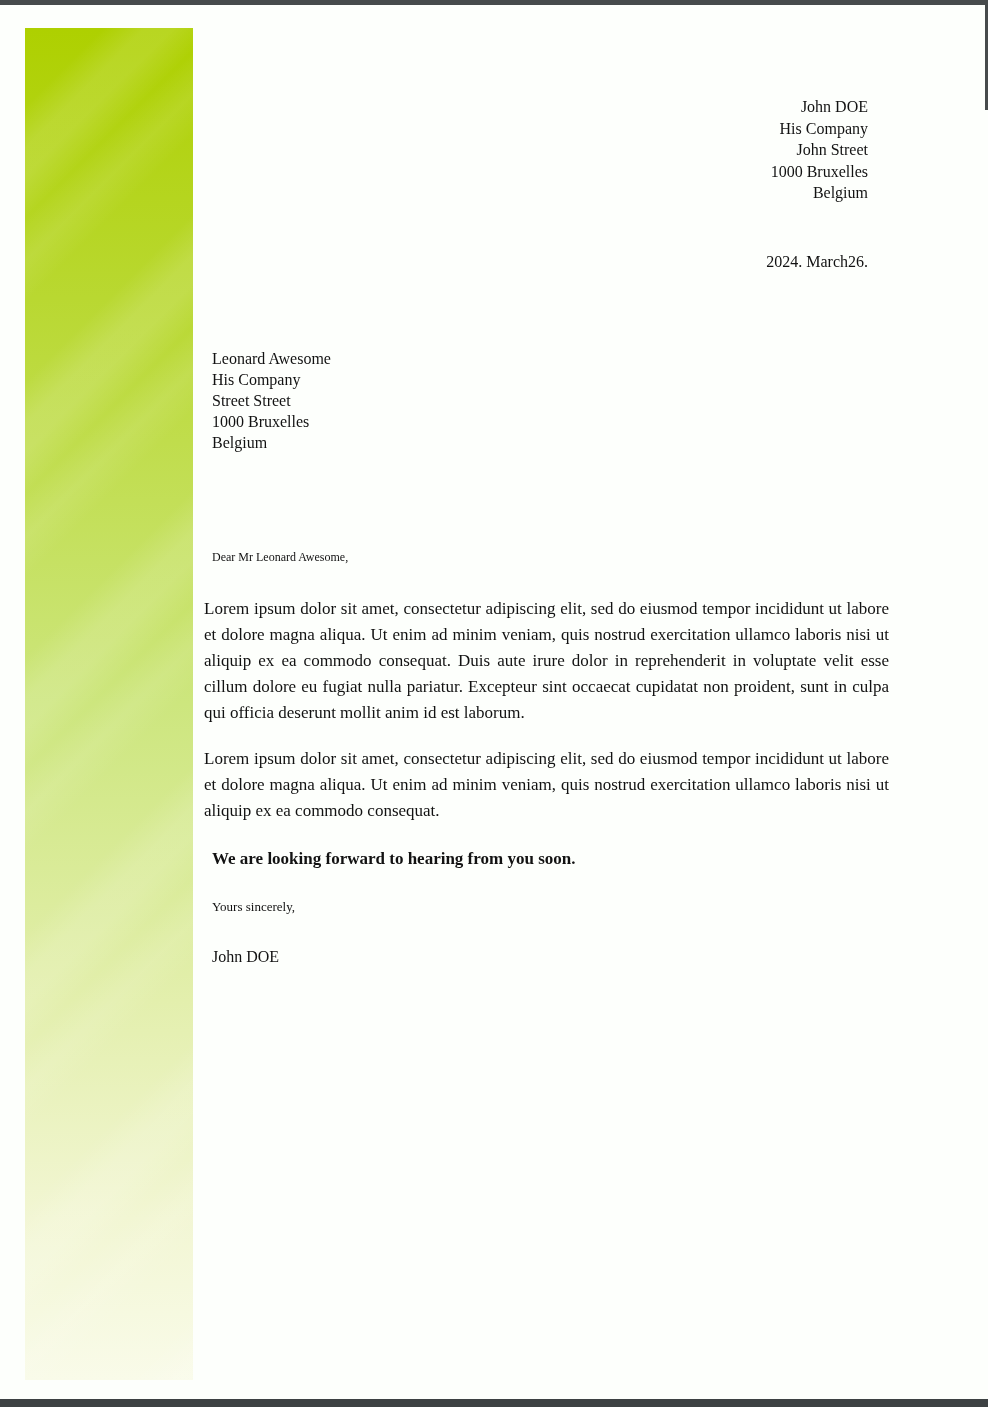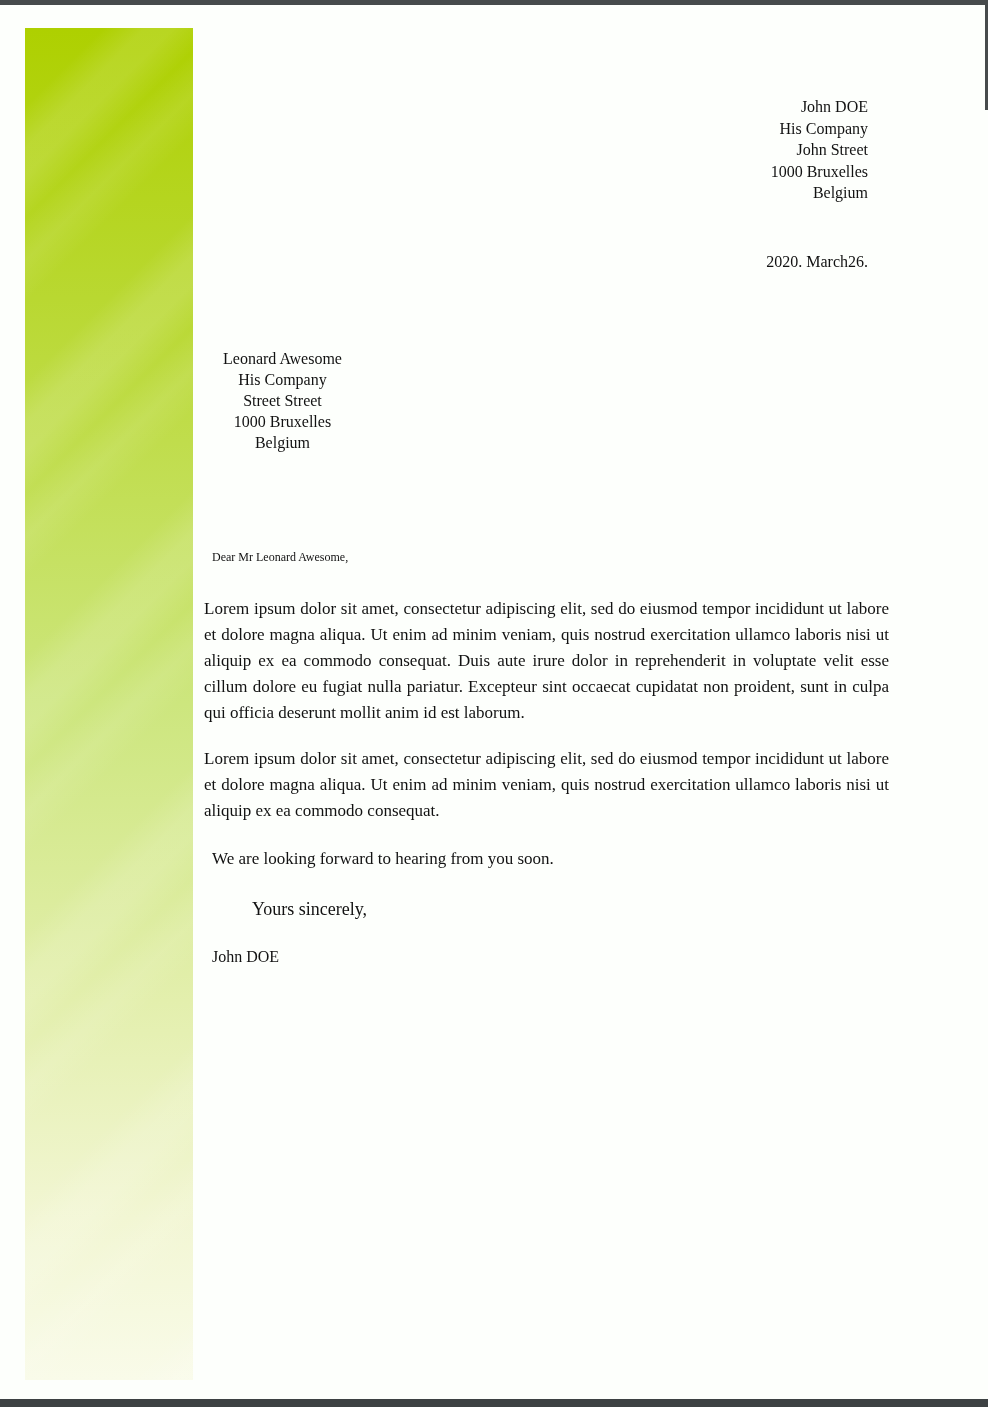--- a/index.html
+++ b/index.html
@@ -59,42 +59,42 @@
     text-align: right;
     font-size: 16px; line-height: 21.5px;
   }
   .date-line {
     top: 253px; right: 120px;
     text-align: right;
     font-size: 16px;
   }
   .recipient-block {
     top: 348px; left: 212px;
-    text-align: center;
-    font-size: 16px; line-height: 21px; margin-left: 11px;
+    text-align: left;
+    font-size: 16px; line-height: 21px;
   }
   .salutation {
     top: 550px; left: 212px;
     font-size: 12px;
   }
   .body-par {
     left: 204px; width: 685px;
     font-size: 17px; line-height: 26px;
     text-align: justify;
   }
   .par-1 { top: 596px; }
   .par-2 { top: 746px; }
   .closing-line {
     top: 849px; left: 212px;
     font-size: 17px;
+    font-weight: bold;
   }
   .valediction {
     top: 899px; left: 212px;
-    font-size: 18px;
-    margin-left: 40px;
+    font-size: 13px;
   }
   .signature {
     top: 948px; left: 212px;
     font-size: 16px;
   }
 </style>
 </head>
 <body>
 
 <div class="top-bar"></div>
@@ -104,21 +104,21 @@
 <div class="side-accent"></div>
 
 <div class="block sender-block">
   <div>John DOE</div>
   <div>His Company</div>
   <div>John Street</div>
   <div>1000 Bruxelles</div>
   <div>Belgium</div>
 </div>
 
-<div class="block date-line">2020. March26.</div>
+<div class="block date-line">2024. March26.</div>
 
 <div class="block recipient-block">
   <div>Leonard Awesome</div>
   <div>His Company</div>
   <div>Street Street</div>
   <div>1000 Bruxelles</div>
   <div>Belgium</div>
 </div>
 
 <div class="block salutation">Dear Mr Leonard Awesome,</div>

